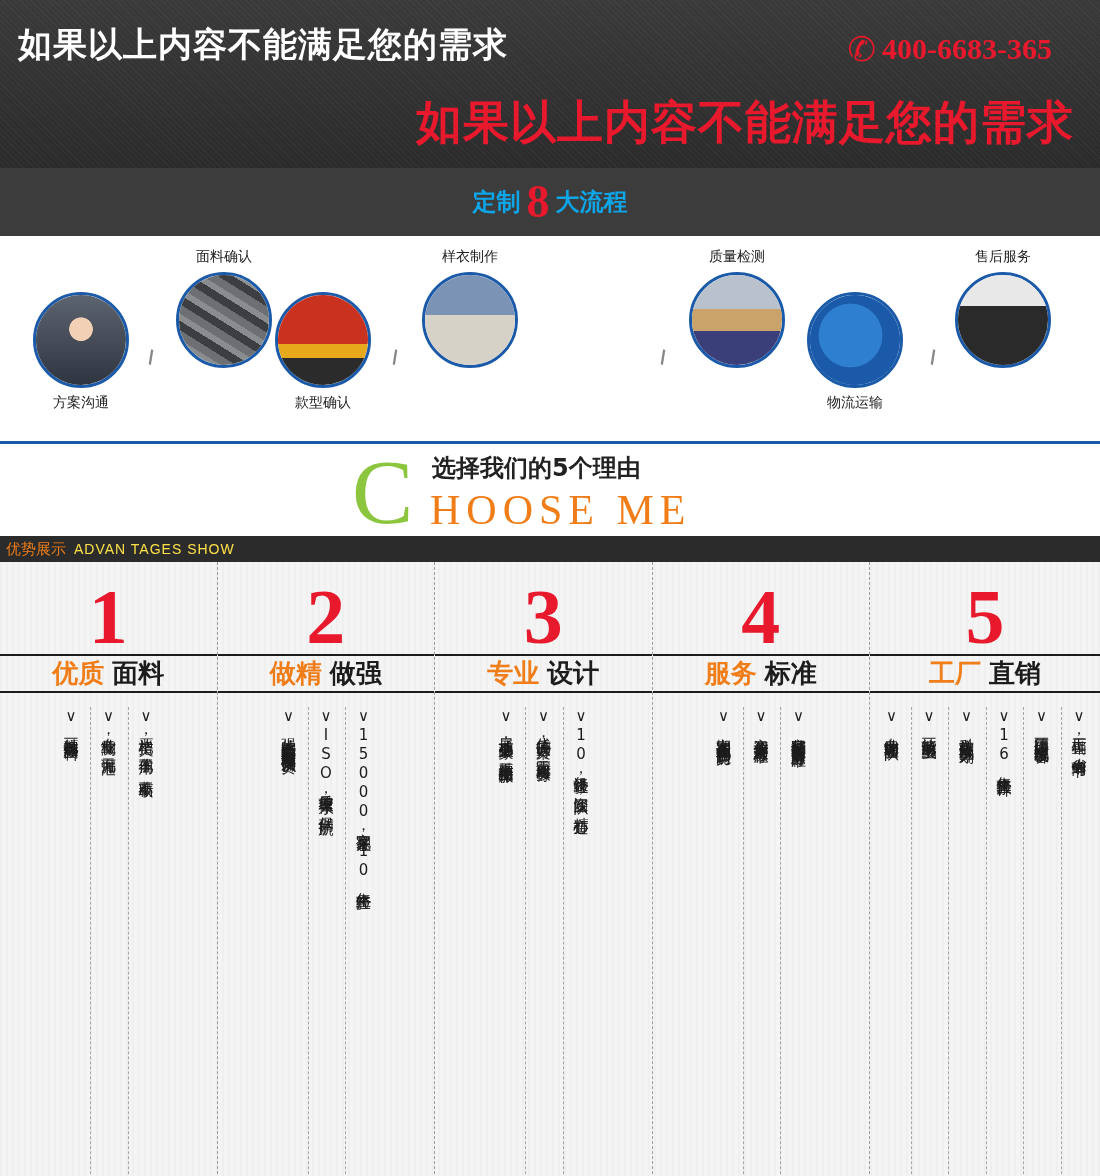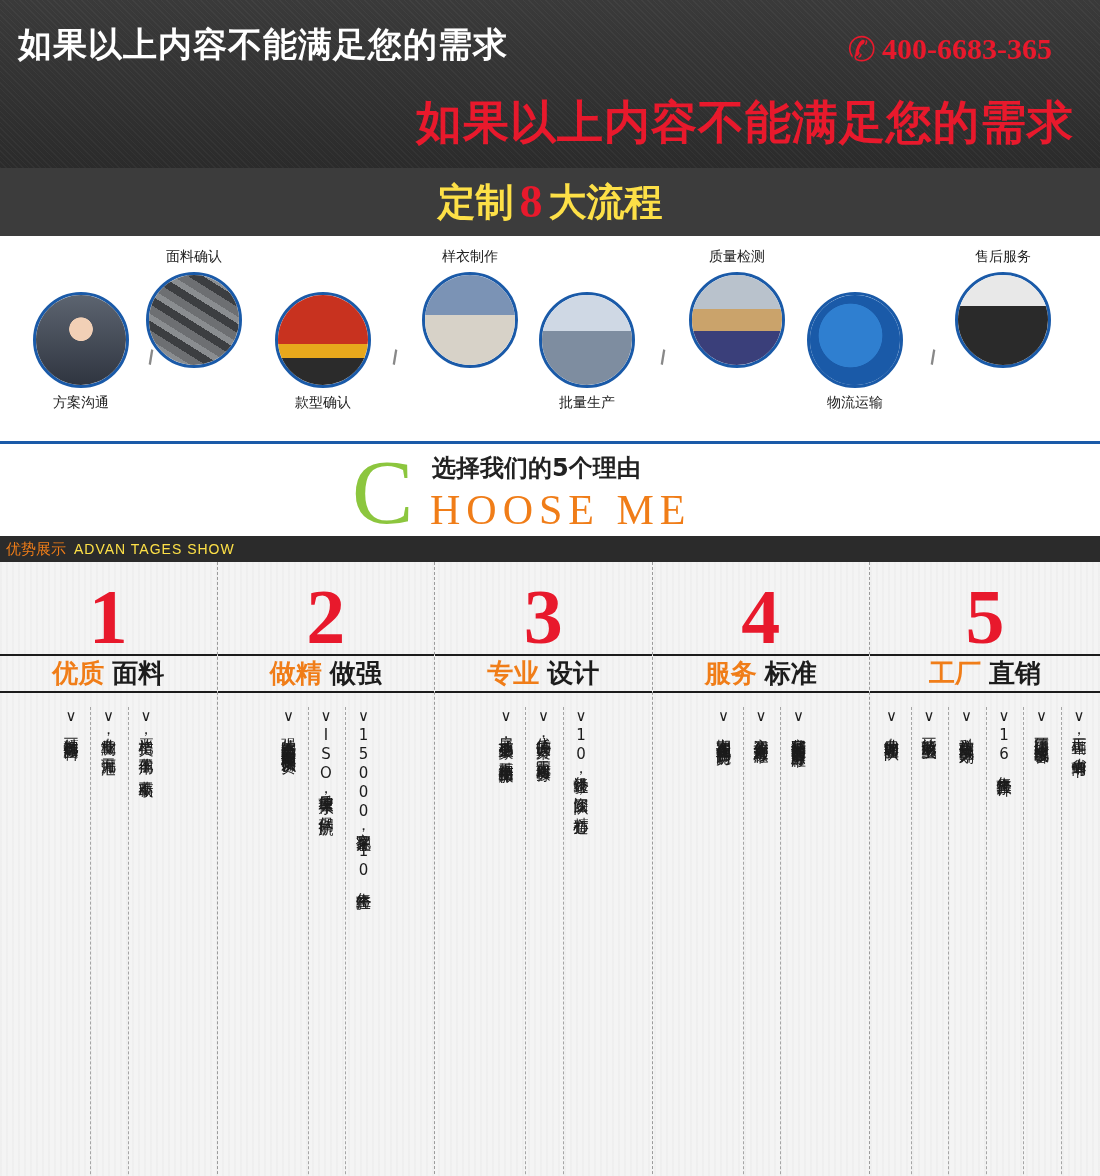--- a/index.html
+++ b/index.html
@@ -55,22 +55,22 @@
   
   .proc-title-bar {
     height: 68px;
     background: #3c3c3c;
     display: flex;
     align-items: center;
     justify-content: center;
     gap: 2px;
   }
   .proc-title-bar .t-white {
-    color: #fde047;
-    font-size: 38px;
+    color: #0ea5e9;
+    font-size: 24px;
     font-weight: bold;
     font-family: Liberation Mono, monospace;
   }
   .proc-title-bar .t-red {
     color: #e8192c;
     font-size: 46px;
     font-weight: bold;
     font-family: "Liberation Serif", serif;
     line-height: 1;
     margin: 0 4px;
@@ -255,21 +255,21 @@
     <div class="flow-inner">
 
       <div class="step" style="left:16px; top:56px;">
         <div class="circle">
             <div class="img ph-operator"></div>
           </div>
         <div class="step-label">方案沟通</div>
       </div>
       <div class="arrow" style="left:148px; top:110px;">\</div>
 
-      <div class="step top" style="left:129px; top:12px;">
+      <div class="step top" style="left:159px; top:12px;">
         <div class="step-label">面料确认</div>
         <div class="circle">
             <div class="img ph-fabric"></div>
           </div>
       </div>
 
       <div class="step" style="left:258px; top:56px;">
         <div class="circle">
             <div class="img ph-shirt"></div>
           </div>
@@ -277,26 +277,20 @@
       </div>
       <div class="arrow" style="left:392px; top:110px;">\</div>
 
       <div class="step top" style="left:405px; top:12px;">
         <div class="step-label">样衣制作</div>
         <div class="circle">
             <div class="img ph-sample"></div>
           </div>
       </div>
 
-      <div class="step" style="left:522px; top:56px;">
-        <div class="circle">
-            <div class="img ph-factory"></div>
-          </div>
-        <div class="step-label">批量生产</div>
-      </div>
       <div class="arrow" style="left:660px; top:110px;">\</div>
 
       <div class="step top" style="left:672px; top:12px;text-align:center;">
         <div class="step-label">质量检测</div>
         <div class="circle">
             <div class="img ph-quality"></div>
           </div>
       </div>
 
       <div class="step" style="left:790px; top:56px;">

